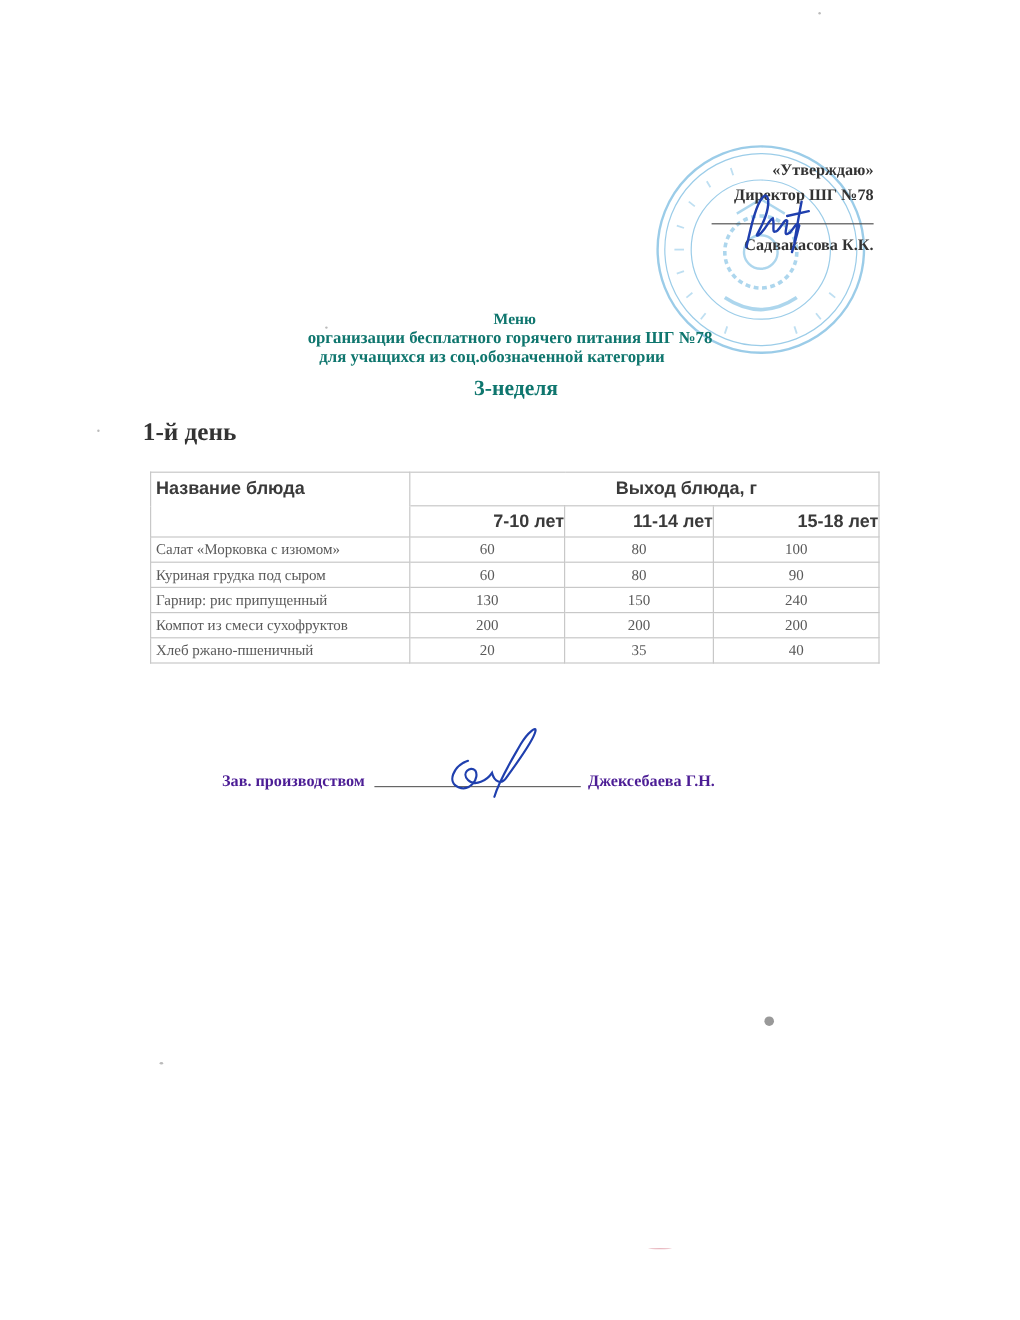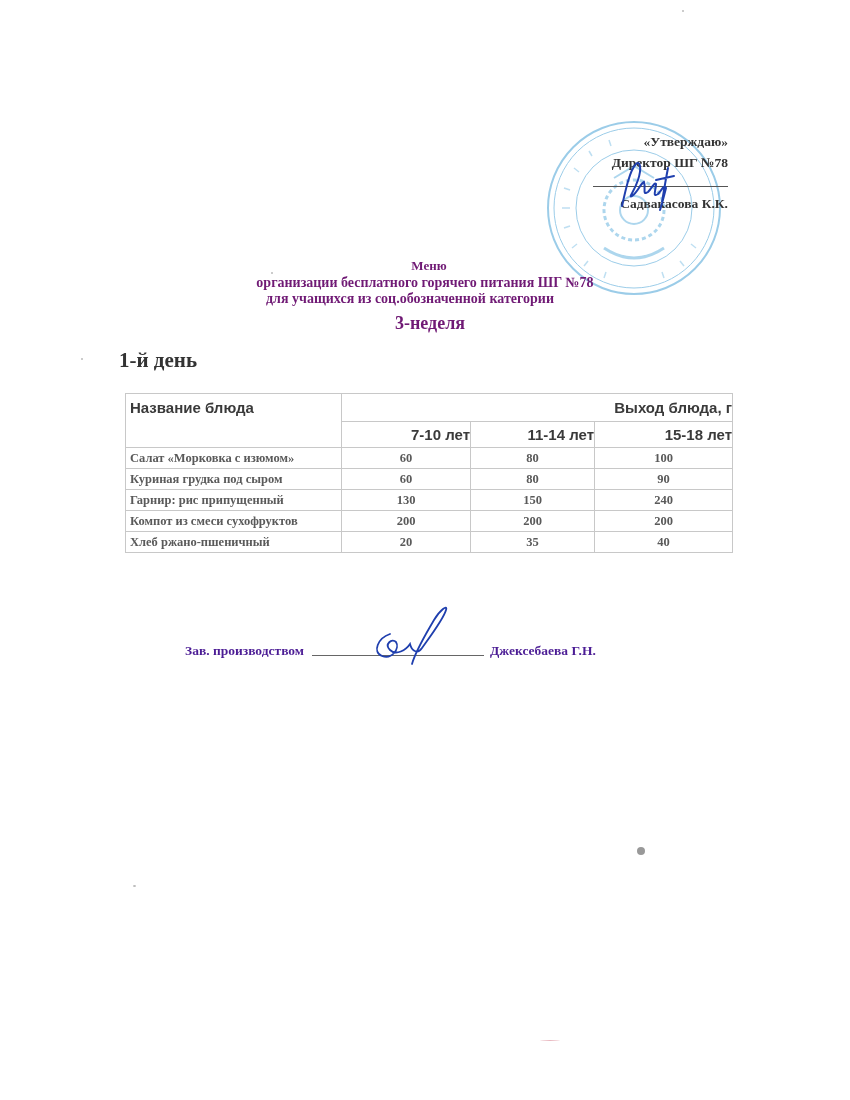--- a/index.html
+++ b/index.html
@@ -36,51 +36,51 @@
       width: 180px; height: 180px;
       opacity: .55;
     }
     .sig-approve { left: 612px; top: 158px; width: 70px; height: 56px; }
 
     
     .titles {
       left: 0; width: 850px; top: 258px;
       text-align: center;
       font-weight: bold;
-      color: #701a75;
+      color: #0f766e;
     }
     .titles .t1 { font-size: 13px; line-height: 16px; margin-left: 8px; }
     .titles .t2 { font-size: 14px; line-height: 17px; margin-left: 0; }
     .titles .t3 { font-size: 14px; line-height: 16px; margin-left: -30px; }
     .titles .t4 { font-size: 18px; line-height: 24px; margin-left: 10px; margin-top: 4px; }
 
     .day {
       left: 119px; top: 348px;
       font-size: 21px; font-weight: bold; color: #333;
     }
 
     
     .menu-table {
       left: 125px; top: 393px;
       border-collapse: collapse;
       color: #555;
     }
     .menu-table td, .menu-table th {
       border: 1px solid #c8c8c8;
       padding: 0;
-      font-weight: bold;
+      font-weight: normal;
     }
     .menu-table .hdr {
       font-family: "Liberation Sans", "DejaVu Sans", sans-serif;
       font-weight: bold;
       font-size: 15px;
       color: #3a3a3a;
     }
     .menu-table th.name { width: 211px; height: 27px; text-align: left; padding-left: 4px; vertical-align: middle; border-bottom-color: transparent; margin-left: 16px; }
-    .menu-table th.yield { height: 27px; text-align: right; padding-left: 70px; border-left-color: transparent; }
+    .menu-table th.yield { height: 27px; text-align: center; padding-left: 70px; border-left-color: transparent; }
     .menu-table th.name-b { height: 25px; border-top: none; }
     .menu-table th.age { height: 25px; text-align: right; }
     .menu-table td { font-size: 12.5px; height: 20px; line-height: 20px; color: #5a5a5a; }
     .menu-table td.dish { text-align: left; padding-left: 4px; }
     .menu-table td.val { text-align: center; }
     .c1 { width: 128px; }
     .c2 { width: 123px; }
     .c3 { width: 137px; }
 
     

